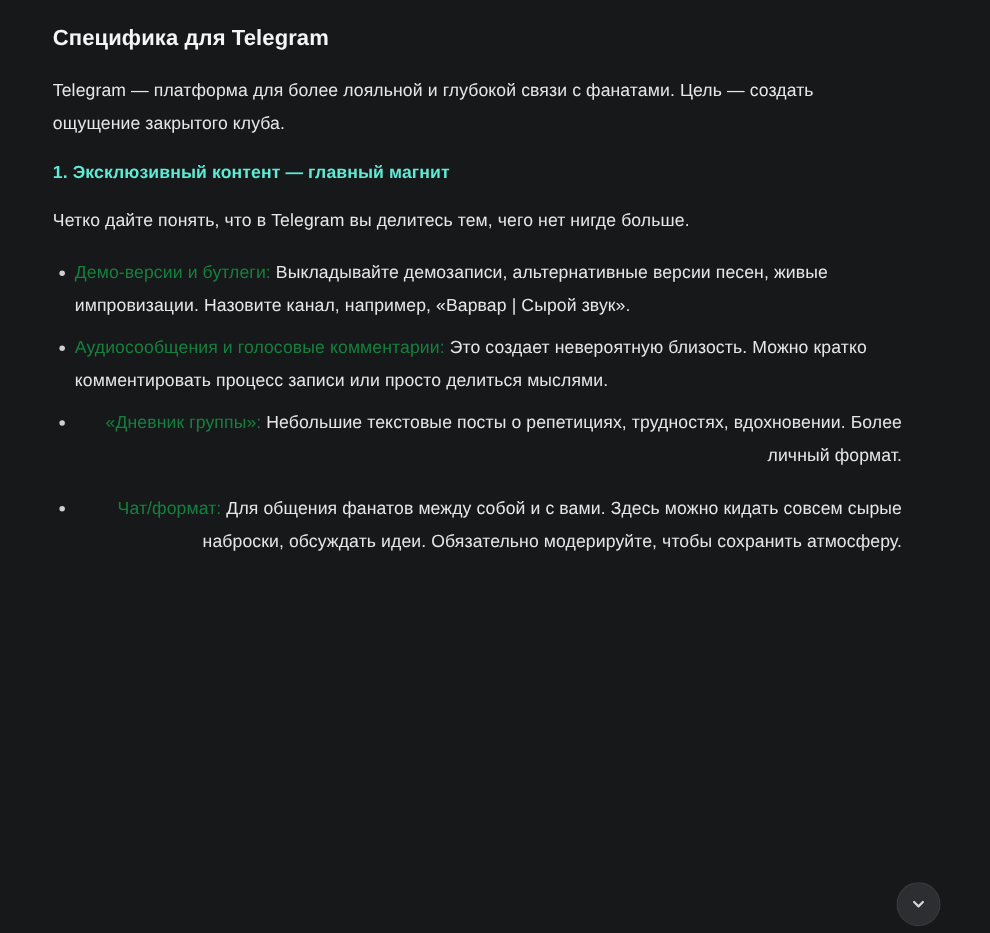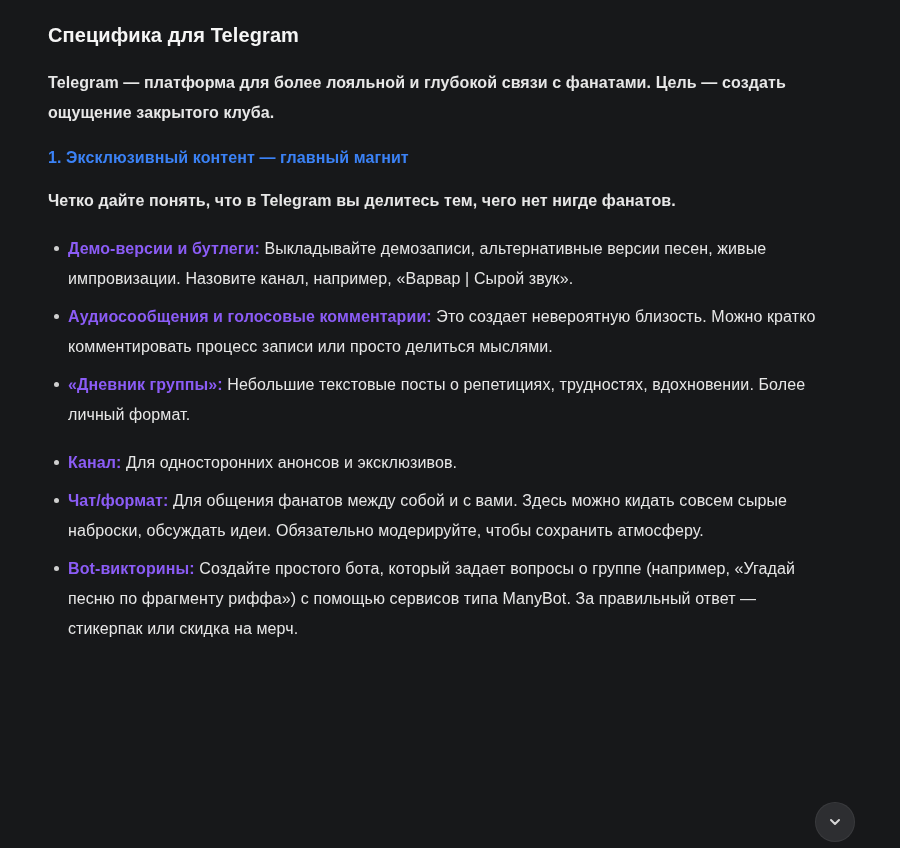--- a/index.html
+++ b/index.html
@@ -22,58 +22,58 @@
     font-size: 20px;
     line-height: 26px;
     font-weight: 700;
     color: #f5f5f5;
     margin: 0 0 20px 0;
     letter-spacing: 0.1px;
   }
   .para {
     font-size: 16px;
     line-height: 30px;
-    font-weight: 700;
+    font-weight: 400;
     margin: 0 0 18px 0;
     letter-spacing: 0.1px;
   }
   .section-heading {
     font-size: 16px;
     line-height: 24px;
     font-weight: 700;
-    color: #3b82f6;
+    color: #5eead4;
     margin: 0 0 16px 0;
     letter-spacing: 0.1px;
   }
   .bullet-list {
     list-style: none;
     margin: 0 0 18px 0;
     padding: 0 0 0 20px;
   }
   .bullet {
     position: relative;
     font-size: 16px;
     line-height: 30px;
     margin: 0 0 8px 0;
     letter-spacing: 0.1px;
   }
-  .bullet:last-child { margin-bottom: 0; }
+  .bullet:last-child { margin-bottom: 0; text-align: right; }
   .bullet::before {
     content: "";
     position: absolute;
     left: -14px;
     top: 12px;
     width: 5px;
     height: 5px;
     border-radius: 50%;
     background: #cfcfcf;
   }
   .bullet b, .para b {
-    font-weight: 700;
-    color: #8b5cf6;
+    font-weight: 400;
+    color: #15803d;
   }
   .scroll-btn {
     position: absolute;
     left: 815px;
     top: 802px;
     width: 40px;
     height: 40px;
     border-radius: 50%;
     background: #2d2e31;
     border: 1px solid rgba(255,255,255,0.06);
@@ -95,31 +95,29 @@
 </head>
 <body>
 
 <div class="message">
 
   <h1 class="doc-title">Специфика для Telegram</h1>
 
   <p class="para">Telegram — платформа для более лояльной и глубокой связи с фанатами. Цель — создать ощущение закрытого клуба.</p>
 
   <h2 class="section-heading">1. Эксклюзивный контент — главный магнит</h2>
-  <p class="para">Четко дайте понять, что в Telegram вы делитесь тем, чего нет нигде фанатов.</p>
+  <p class="para">Четко дайте понять, что в Telegram вы делитесь тем, чего нет нигде больше.</p>
   <ul class="bullet-list">
     <li class="bullet"><b>Демо-версии и бутлеги:</b><span> Выкладывайте демозаписи, альтернативные версии песен, живые импровизации. Назовите канал, например, «Варвар | Сырой звук».</span></li>
     <li class="bullet"><b>Аудиосообщения и голосовые комментарии:</b><span> Это создает невероятную близость. Можно кратко комментировать процесс записи или просто делиться мыслями.</span></li>
     <li class="bullet"><b>«Дневник группы»:</b><span> Небольшие текстовые посты о репетициях, трудностях, вдохновении. Более личный формат.</span></li>
   </ul>
 
   <ul class="bullet-list">
-    <li class="bullet"><b>Канал:</b><span> Для односторонних анонсов и эксклюзивов.</span></li>
     <li class="bullet"><b>Чат/формат:</b><span> Для общения фанатов между собой и с вами. Здесь можно кидать совсем сырые наброски, обсуждать идеи. Обязательно модерируйте, чтобы сохранить атмосферу.</span></li>
-    <li class="bullet"><b>Bot-викторины:</b><span> Создайте простого бота, который задает вопросы о группе (например, «Угадай песню по фрагменту риффа») с помощью сервисов типа ManyBot. За правильный ответ — стикерпак или скидка на мерч.</span></li>
   </ul>
 
 
 </div>
 
 <div class="scroll-btn">
   <span>
     <svg width="16" height="16" viewBox="0 0 16 16">
         <polyline points="4,6 8,10 12,6"></polyline>
       </svg>

